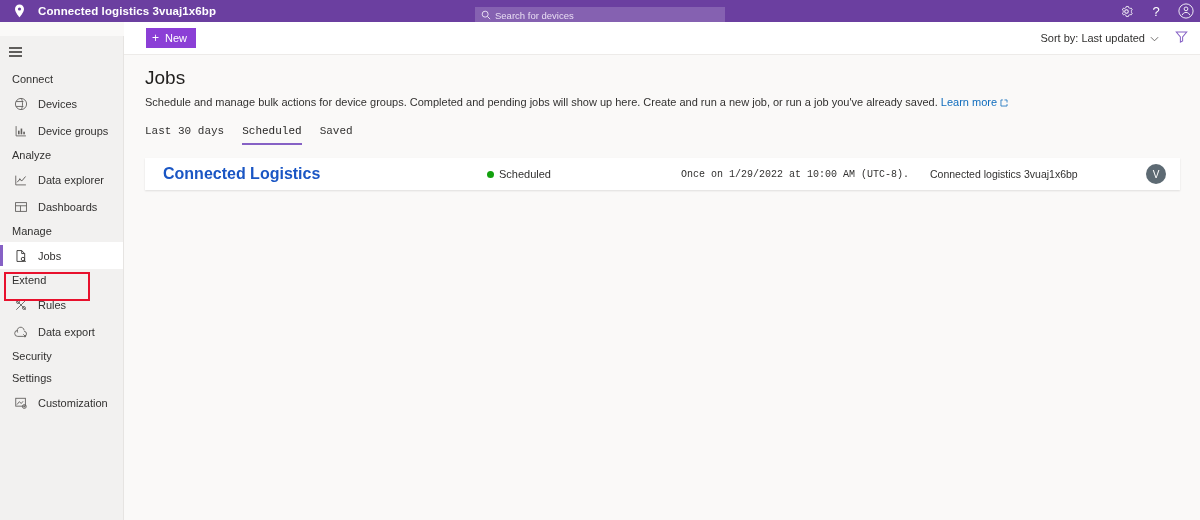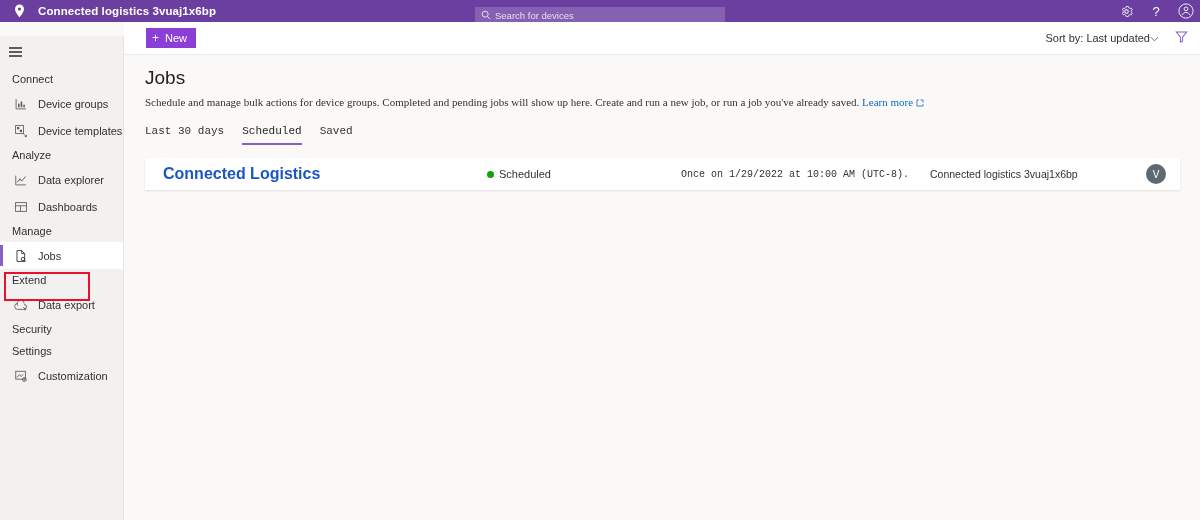--- a/index.html
+++ b/index.html
@@ -94,33 +94,33 @@
   .new-btn {
     margin-left: 22px; height: 20px; padding: 0 9px 0 6px;
     background: #8b3fd6; color: #ffffff; border: 0;
     display: flex; align-items: center; gap: 6px; cursor: pointer;
     font-family: "Liberation Sans", sans-serif; font-size: 11px;
   }
   .new-btn .plus { font-size: 12px; line-height: 1; }
   .cmd-right {
     margin-left: auto; display: flex; align-items: center; gap: 0; padding-right: 12px;
   }
-  .sortby { display: flex; align-items: center; cursor: pointer; color: #323130; font-size: 11px; }
+  .sortby { display: flex; align-items: center; gap: 5px; cursor: pointer; color: #323130; font-size: 11px; }
   .chev { color: #605e5c; }
   .filter-btn { margin-left: 16px; cursor: pointer; display: flex; align-items: center; }
 
   
   .content {
     position: absolute; top: 55px; left: 124px;
     width: 1076px; height: 465px;
     background: #faf9f8;
     padding: 12px 20px 0 21px;
   }
   .page-title { font-size: 19px; font-weight: normal; color: #201f1e; margin: 0 0 6px 0; }
-  .page-desc { font-size: 11px; color: #323130; margin: 0 0 0 0; line-height: 15px; font-family: Liberation Serif, serif; }
+  .page-desc { font-size: 11px; color: #323130; margin: 0 0 0 0; line-height: 15px; }
   .learn-more { color: #0f6cbd; text-decoration: none; cursor: pointer; }
   .ext-ico { display: inline-block; margin-left: 3px; vertical-align: -1px; }
 
   .tabs { display: flex; gap: 18px; margin-top: 14px; }
   .tab {
     font-size: 11px; color: #323130; padding-bottom: 6px; cursor: pointer;
     border-bottom: 2px solid transparent; position: relative; font-family: Liberation Mono, monospace;
   }
   .tab.active { border-bottom-color: #8661c5; font-weight: normal; color: #201f1e; }
 
@@ -193,39 +193,38 @@
         <div></div>
         <div></div>
         <div></div>
       </div>
   </div>
 
   <div class="nav-group-title">Connect</div>
   <div class="nav-item">
     <span class="nav-ico">
       <svg width="14" height="14" viewBox="0 0 16 16">
+        <circle cx="8" cy="8" r="6.4" fill="none" stroke="#605e5c" stroke-width="1"></circle>
+        <path d="M8 1.6c2.3 1.6 2.3 11.2 0 12.8" fill="none" stroke="#605e5c" stroke-width="1"></path>
+        <path d="M2.4 5.2h8.4M2.4 10.8h8.4" stroke="#605e5c" stroke-width="1"></path>
+      </svg>
+    </span>
+    <span class="nav-label">Devices</span>
+  </div>
+  <div class="nav-item">
+    <span class="nav-ico">
+      <svg width="14" height="14" viewBox="0 0 16 16">
         <path d="M2.4 2.4v11.2h11.2" fill="none" stroke="#605e5c" stroke-width="1"></path>
         <rect x="4.6" y="7.6" width="1.8" height="4.2" fill="#605e5c"></rect>
         <rect x="7.6" y="5.2" width="1.8" height="6.6" fill="#605e5c"></rect>
         <rect x="10.6" y="8.8" width="1.8" height="3" fill="#605e5c"></rect>
       </svg>
     </span>
     <span class="nav-label">Device groups</span>
   </div>
-  <div class="nav-item">
-    <span class="nav-ico">
-      <svg width="14" height="14" viewBox="0 0 16 16">
-        <rect x="1.8" y="1.8" width="9" height="9" fill="none" stroke="#605e5c" stroke-width="1"></rect>
-        <rect x="3.4" y="3.4" width="2.6" height="2.6" fill="#605e5c"></rect>
-        <rect x="6.6" y="6.6" width="2.6" height="2.6" fill="#605e5c"></rect>
-        <path d="M10 10.4l4 4M12.2 14.4h2v-2" fill="none" stroke="#605e5c" stroke-width="1"></path>
-      </svg>
-    </span>
-    <span class="nav-label">Device templates</span>
-  </div>
 
   <div class="nav-group-title">Analyze</div>
   <div class="nav-item">
     <span class="nav-ico">
       <svg width="14" height="14" viewBox="0 0 16 16">
         <path d="M2 13.6V3" fill="none" stroke="#605e5c" stroke-width="1"></path>
         <path d="M2 13.6h11.6" fill="none" stroke="#605e5c" stroke-width="1"></path>
         <path d="M3.6 10.6l3-3.4 2.4 1.8 4.2-5" fill="none" stroke="#605e5c" stroke-width="1.1"></path>
         <circle cx="6.6" cy="7.2" r="1" fill="#605e5c"></circle>
       </svg>
@@ -249,20 +248,30 @@
         <path d="M3.4 1.8h5.4l3.4 3.4v9H3.4z" fill="none" stroke="#323130" stroke-width="1"></path>
         <path d="M8.8 1.8v3.4h3.4" fill="none" stroke="#323130" stroke-width="1"></path>
         <circle cx="10.2" cy="11.4" r="1.9" fill="none" stroke="#323130" stroke-width="1"></circle>
         <path d="M11.6 12.8l1.8 1.8" stroke="#323130" stroke-width="1"></path>
       </svg>
     </span>
     <span class="nav-label">Jobs</span>
   </div>
 
   <div class="nav-group-title">Extend</div>
+  <div class="nav-item">
+    <span class="nav-ico">
+      <svg width="14" height="14" viewBox="0 0 16 16">
+        <path d="M2.6 2.6l10.8 10.8M13.4 2.6L2.6 13.4" fill="none" stroke="#605e5c" stroke-width="1"></path>
+        <circle cx="4.6" cy="4.6" r="1.7" fill="none" stroke="#605e5c" stroke-width="1"></circle>
+        <circle cx="11.4" cy="11.4" r="1.7" fill="none" stroke="#605e5c" stroke-width="1"></circle>
+      </svg>
+    </span>
+    <span class="nav-label">Rules</span>
+  </div>
   <div class="nav-item">
     <span class="nav-ico">
       <svg width="14" height="14" viewBox="0 0 16 16">
         <path d="M11.6 6.2a4 4 0 1 0-7.4 2.4" fill="none" stroke="#605e5c" stroke-width="1"></path>
         <path d="M4.2 6.2a3.4 3.4 0 1 0 0 6.8h7a2.9 2.9 0 0 0 .4-5.8" fill="none" stroke="#605e5c" stroke-width="1"></path>
         <path d="M10.6 10.6l2.6 2.6M11.4 13.4h1.8v-1.8" fill="none" stroke="#605e5c" stroke-width="1"></path>
       </svg>
     </span>
     <span class="nav-label">Data export</span>
   </div>

